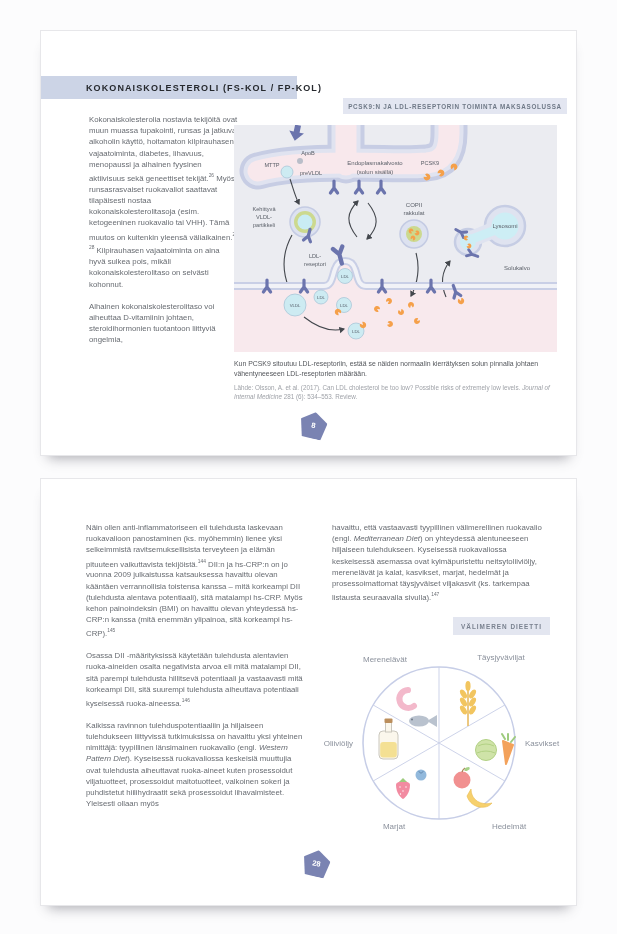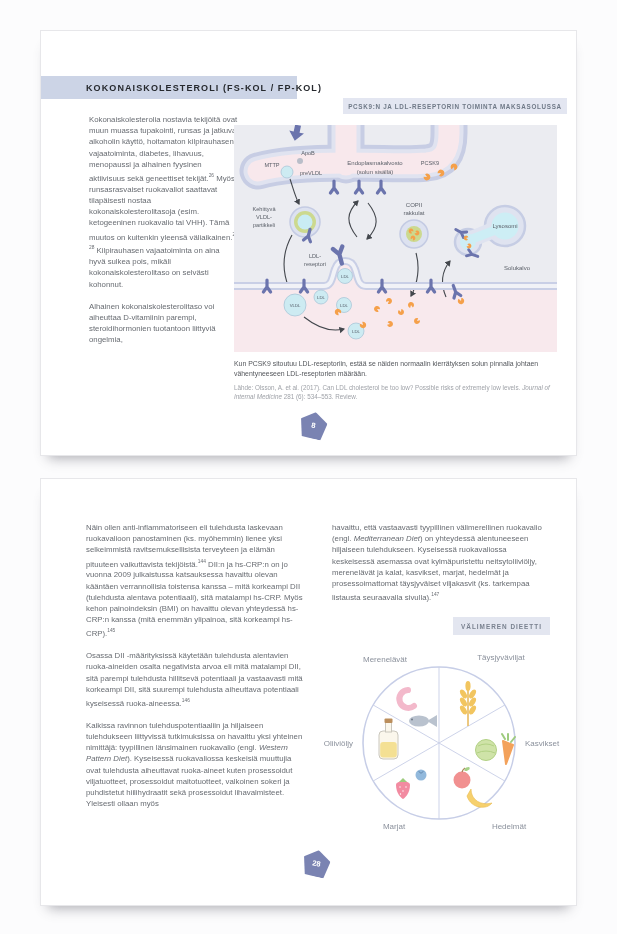--- a/index.html
+++ b/index.html
@@ -58,21 +58,21 @@
 <body>
 
 <div class="page" id="page1">
 
   <div class="title-bar">
     <h1>KOKONAISKOLESTEROLI (FS-KOL / FP-KOL)</h1>
   </div>
 
   <div class="col" id="p1-col">
     <p>Kokonaiskolesterolia nostavia tekijöitä ovat muun muassa tupakointi, runsas ja jatkuva alkoholin käyttö, hoitamaton kilpirauhasen vajaatoiminta, diabetes, lihavuus, menopaussi ja alhainen fyysinen aktiivisuus sekä geneettiset tekijät.<sup>26</sup> Myös runsasrasvaiset ruokavaliot saattavat tilapäisesti nostaa kokonaiskolesterolitasoja (esim. ketogeeninen ruokavalio tai VHH). Tämä muutos on kuitenkin yleensä väliaikainen.<sup>27 28</sup> Kilpirauhasen vajaatoiminta on aina hyvä sulkea pois, mikäli kokonaiskolesterolitaso on selvästi kohonnut.</p>
-    <p>Alhainen kokonaiskolesterolitaso voi aiheuttaa D-vitamiinin parempi, steroidihormonien tuotantoon liittyviä ongelmia,</p>
+    <p>Alhainen kokonaiskolesterolitaso voi aiheuttaa D-vitamiinin johtaen, steroidihormonien tuotantoon liittyviä ongelmia,</p>
   </div>
 
   <div class="fig-header">PCSK9:N JA LDL-RESEPTORIN TOIMINTA MAKSASOLUSSA</div>
 
   <svg class="figure" viewBox="0 0 323 227">
     <defs>
       <marker id="ah" markerWidth="7" markerHeight="7" refX="4.2" refY="3" orient="auto">
         <path d="M0,0 L5.2,3 L0,6 Z" fill="#43474d"></path>
       </marker>
       <g id="rcpt">

